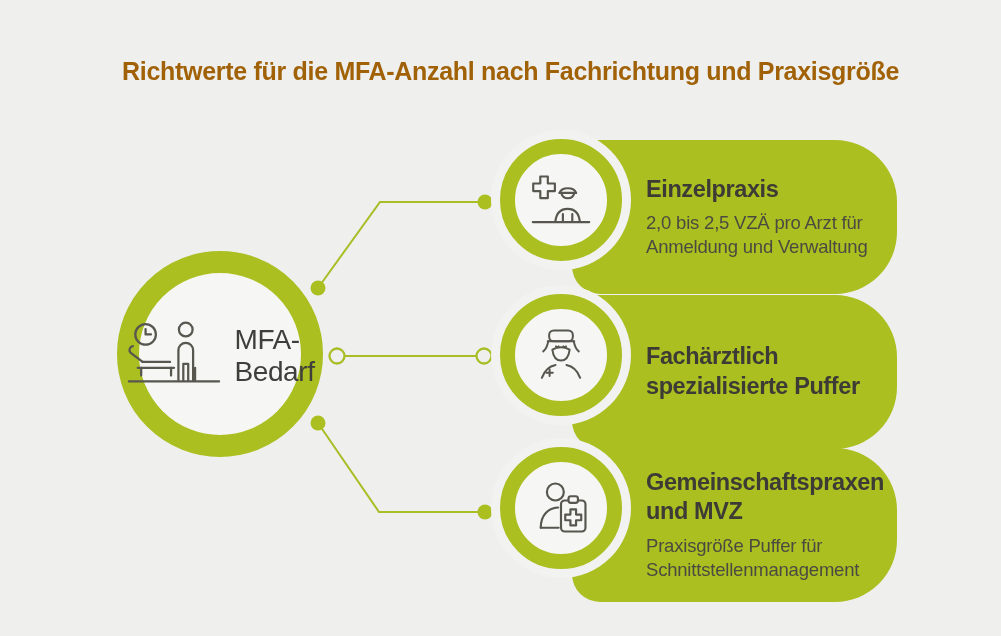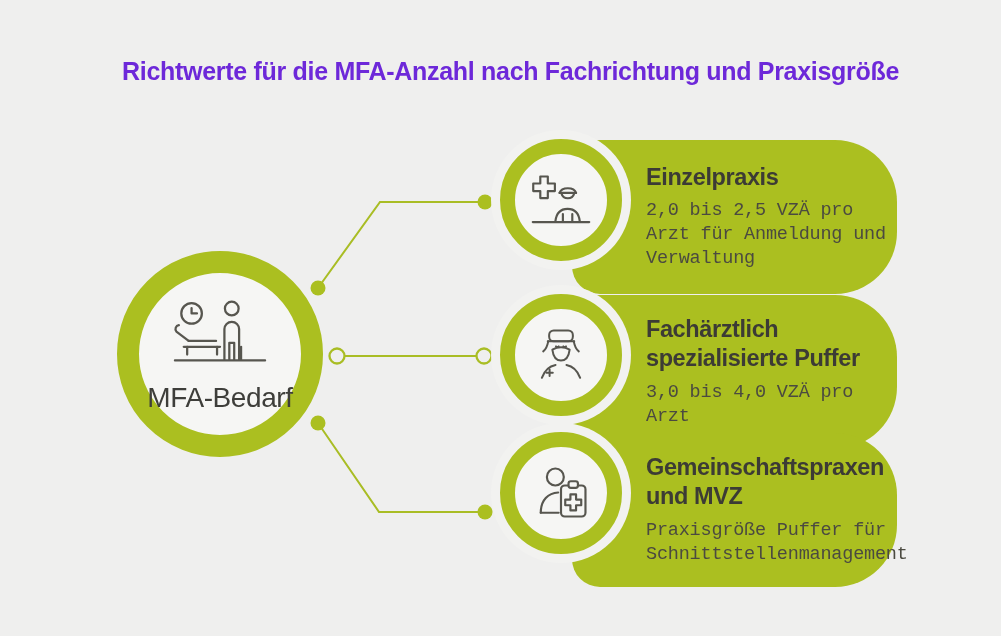--- a/index.html
+++ b/index.html
@@ -10,62 +10,62 @@
     font-family:"Liberation Sans", sans-serif;
     position:relative;
     overflow:hidden;
   }
   .canvas { position:absolute; inset:0; width:1001px; height:636px; }
 
   .page-title {
     position:absolute; top:57px; left:0; right:0;
     text-align:center;
     font-size:25px; font-weight:bold;
-    color:#6d28d9; letter-spacing:-0.3px;
+    color:#a16207; letter-spacing:-0.3px;
     z-index:3;
     padding-left:20px;
   }
 
   svg.connectors { position:absolute; left:0; top:0; z-index:1; }
 
   
   .hub {
     position:absolute; left:117px; top:251px;
     width:206px; height:206px; box-sizing:border-box;
     border:22px solid #abbf20; border-radius:50%;
     background:#f6f6f4;
     z-index:2;
-    display:flex; flex-direction:column; align-items:center; justify-content:center;
+    display:flex; flex-direction:row; align-items:center; justify-content:center;
     gap:11px; padding-top:4px;
   }
   .hub-label {
     font-size:28px; color:#3e3e3a; letter-spacing:-0.4px;
   }
 
   
   .card { position:absolute; left:500px; width:397px; height:124px; z-index:2; }
   .card-1 { top:139px; }
   .card-2 { top:294px; }
-  .card-3 { top:432px; }
+  .card-3 { top:447px; }
 
   .pill {
     position:absolute; left:72px; right:0; top:1px; height:154px;
     background:#abbf20;
     border-radius:28px 62px 62px 28px;
     box-sizing:border-box;
     display:flex; flex-direction:column; justify-content:center;
     padding:6px 8px 6px 74px; gap:7px;
   }
   .card-title {
     font-size:23.5px; font-weight:bold; color:#3c3b35;
     line-height:1.26; letter-spacing:-0.4px;
   }
   .card-desc {
     font-size:18.5px; color:#4b4a40;
-    line-height:1.3; letter-spacing:-0.2px;font-family:Liberation Mono, monospace;
+    line-height:1.3; letter-spacing:-0.2px;
   }
 
   .badge {
     position:absolute; left:0; top:0;
     width:122px; height:122px; box-sizing:border-box;
     border:15px solid #abbf20; border-radius:50%;
     background:#f6f6f4;
     box-shadow:0 0 0 9px #f2f2f0;
     display:flex; align-items:center; justify-content:center;
   }
@@ -140,21 +140,20 @@
 
           <path d="M4 53.5 H64"></path>
         </svg>
       </span>
     </div>
   </div>
 
   <div class="card card-2">
     <div class="pill">
       <div class="card-title">Fachärztlich spezialisierte Puffer</div>
-      <div class="card-desc">3,0 bis 4,0 VZÄ pro Arzt</div>
     </div>
     <div class="badge">
       <span class="icon">
         <svg width="62" height="62" viewBox="0 0 68 66" fill="none" stroke="#57564f" stroke-width="2.2" stroke-linecap="round" stroke-linejoin="round">
 
           <rect x="21" y="6" width="26" height="12" rx="5"></rect>
           <path d="M19.5 18 H48.5"></path>
 
           <path d="M20 18 q-1.5 8 -5.5 11"></path>
           <path d="M48 18 q1.5 8 5.5 11"></path>

